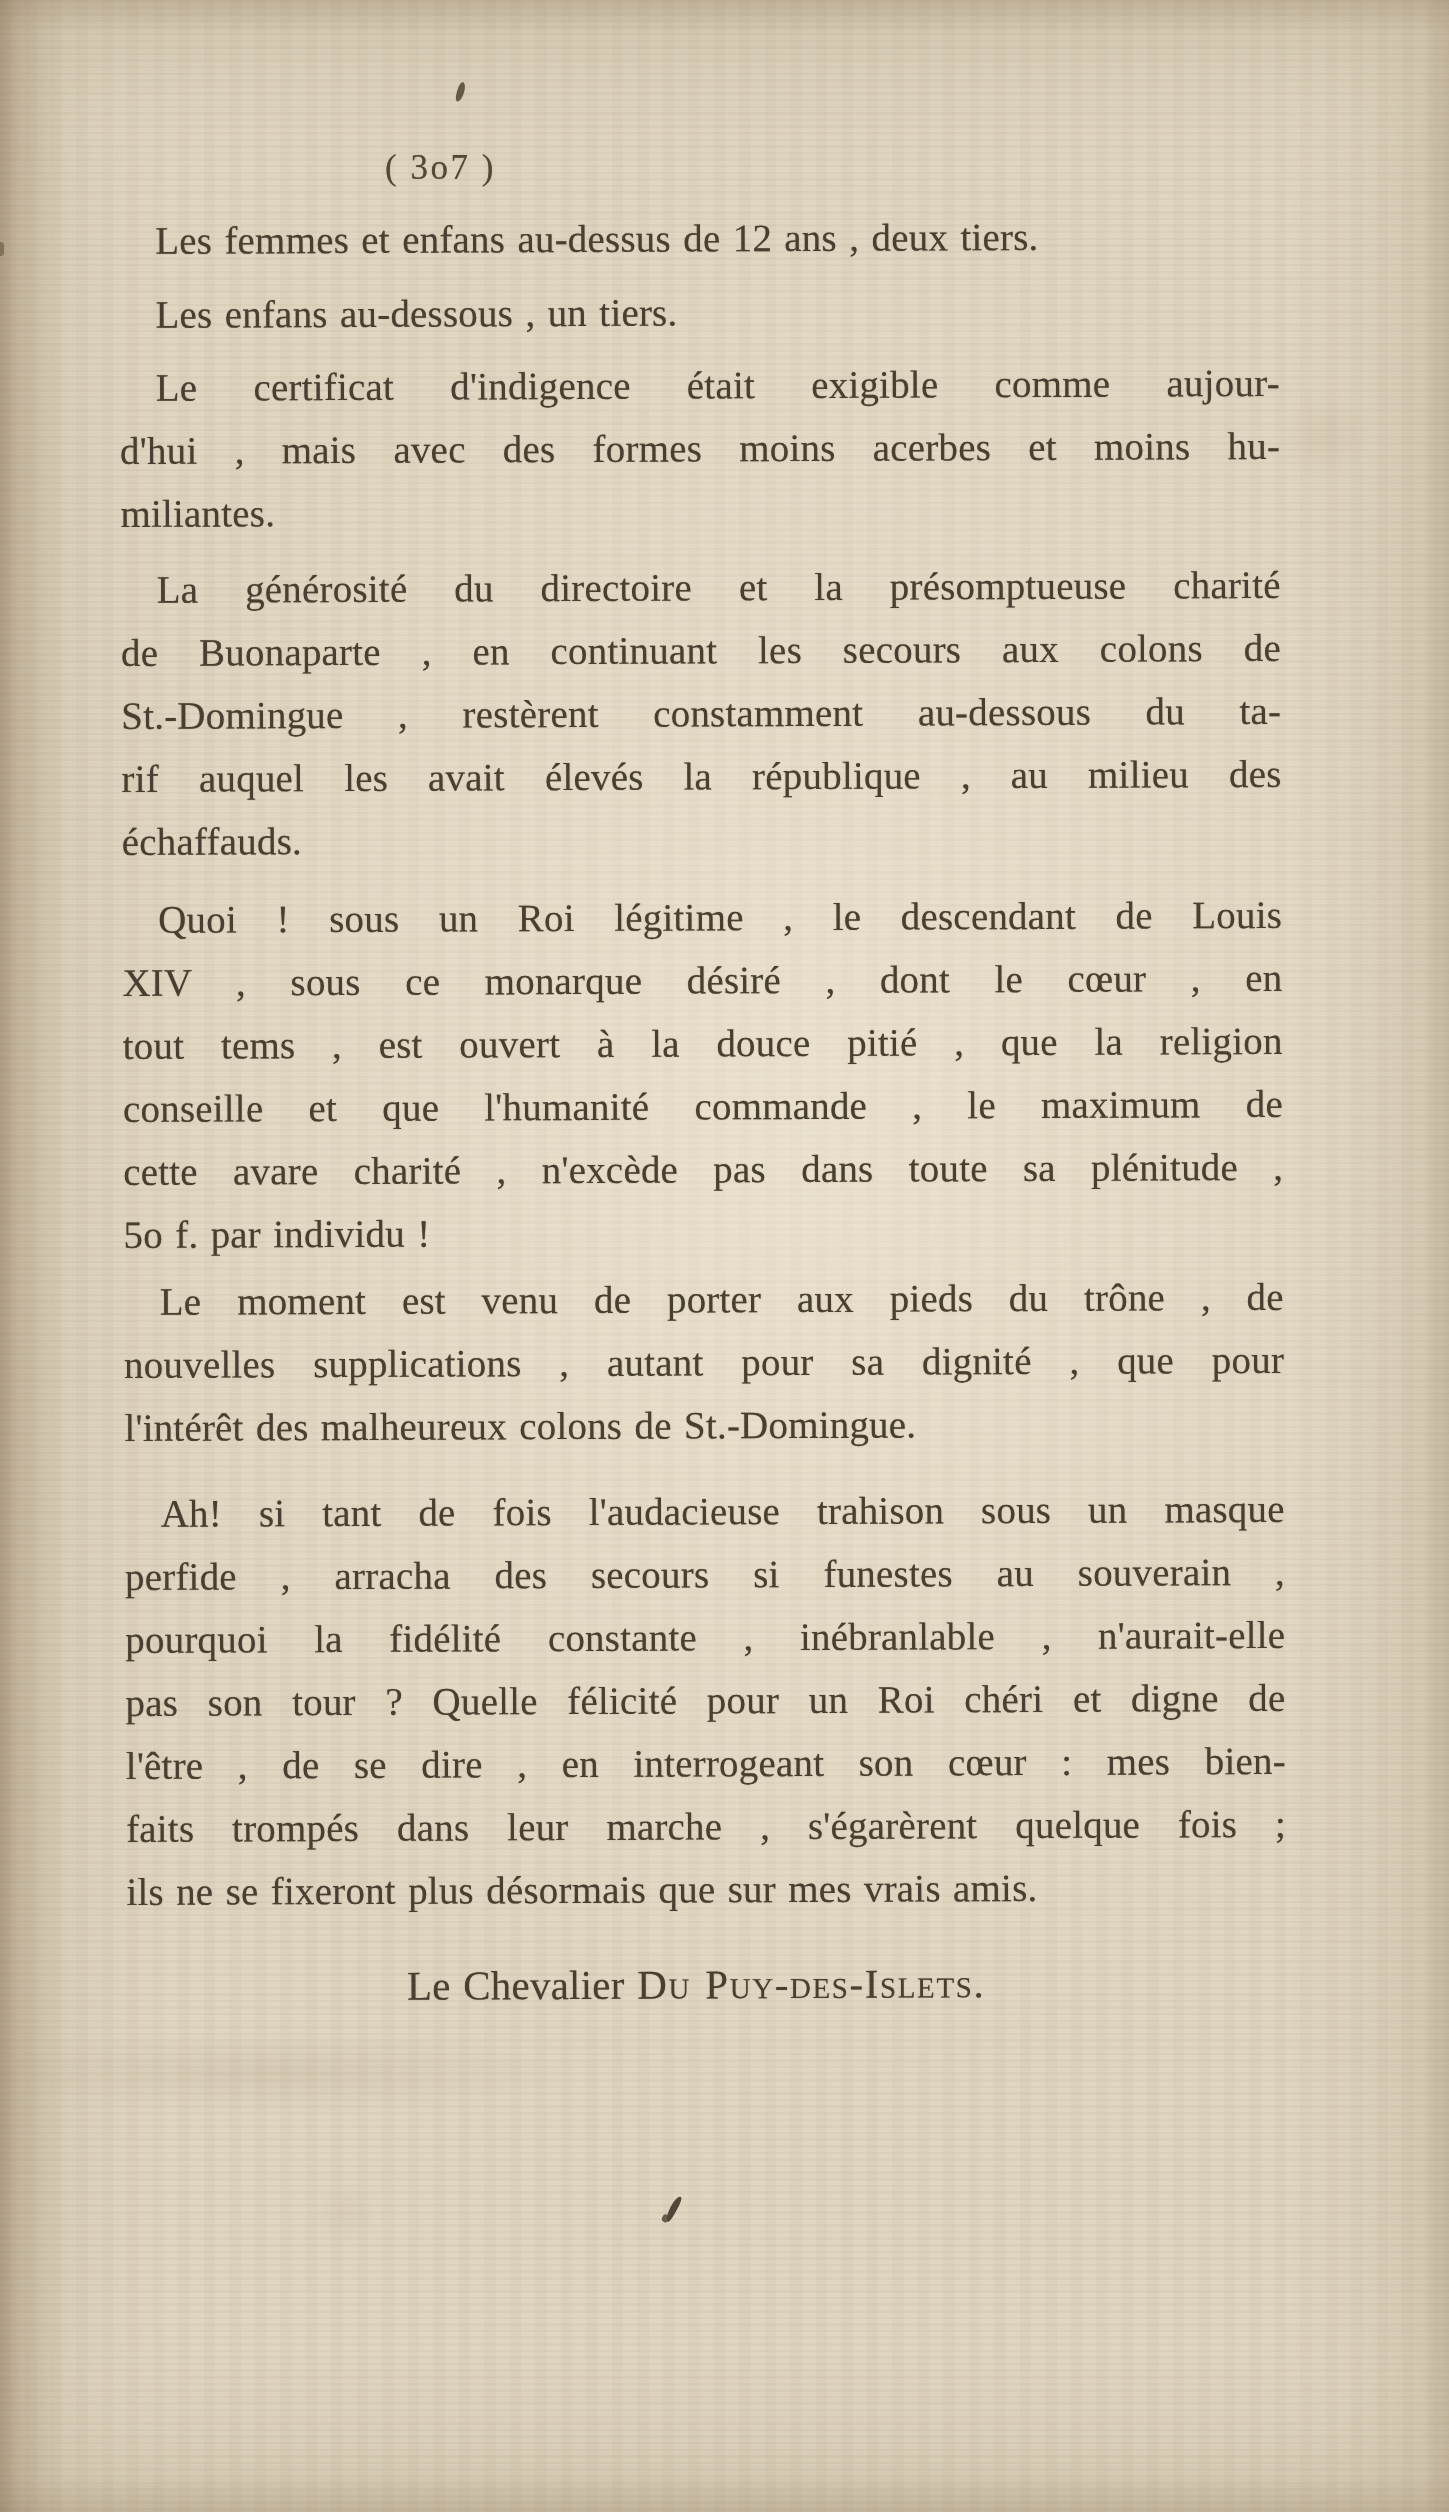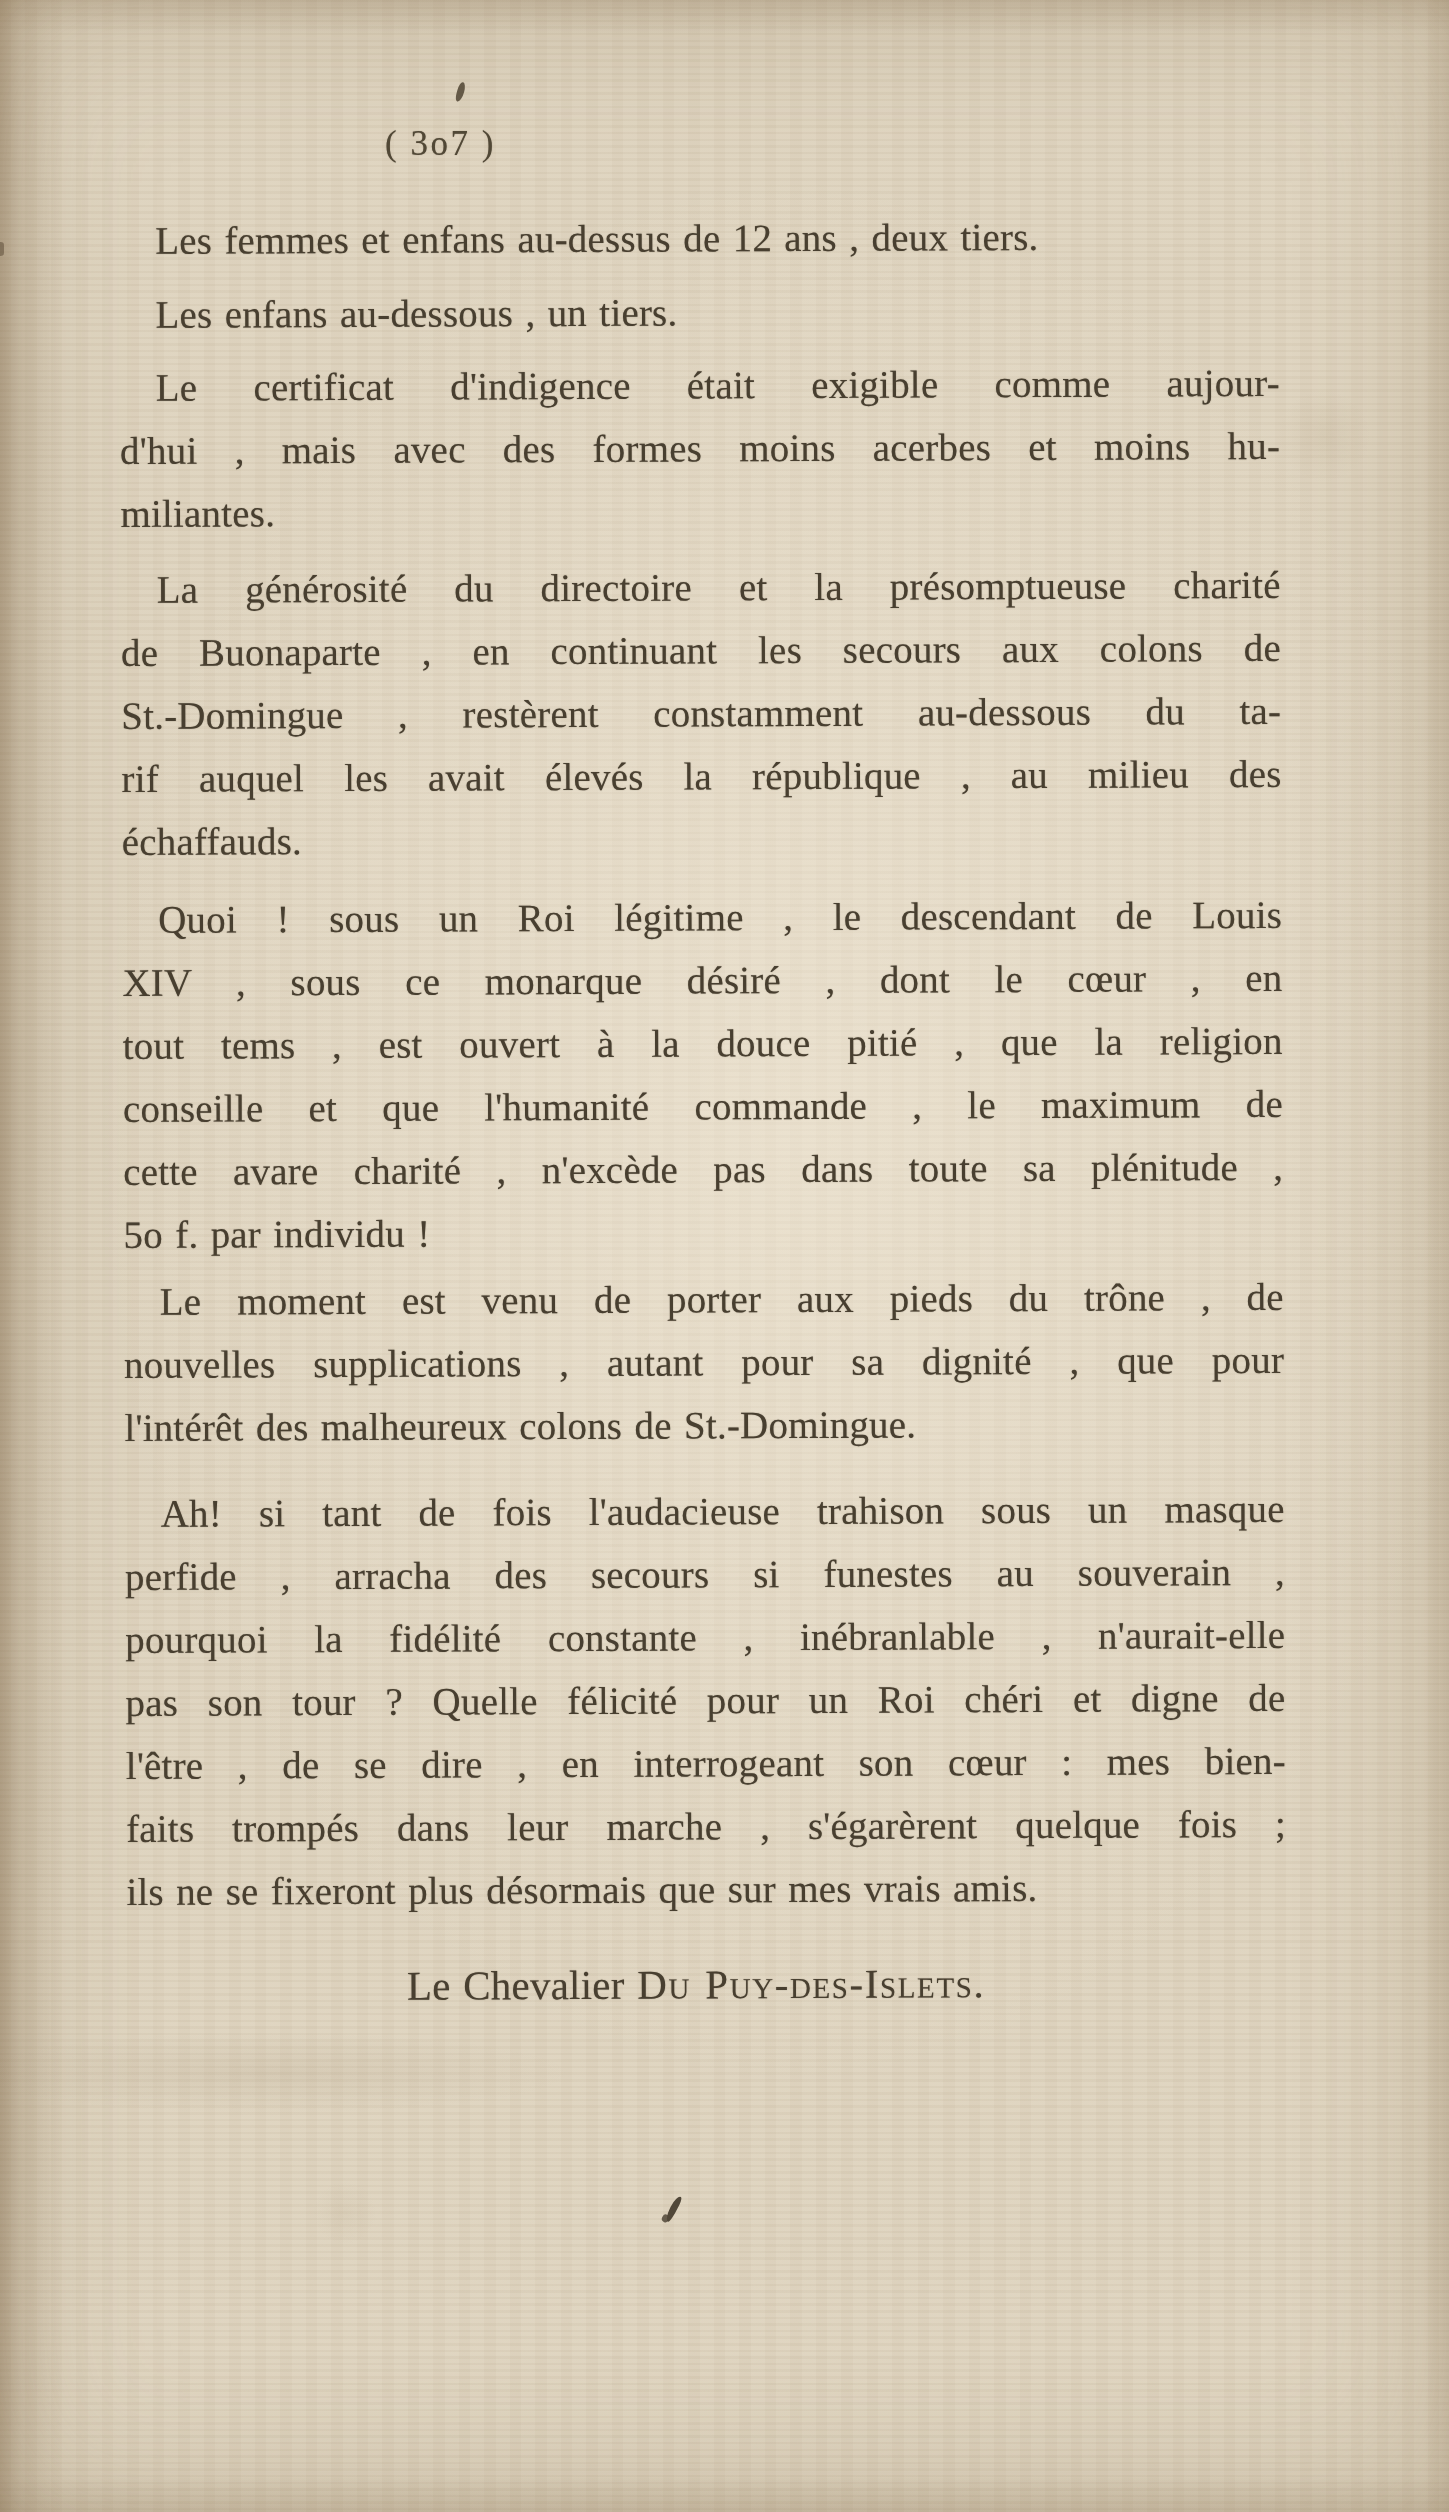--- a/index.html
+++ b/index.html
@@ -24,21 +24,21 @@
       linear-gradient(270deg, rgba(125,100,70,0.14), rgba(125,100,70,0) 25px),
       linear-gradient(180deg, rgba(125,100,70,0.18), rgba(125,100,70,0) 33px),
       linear-gradient(0deg, rgba(125,100,70,0.16), rgba(125,100,70,0) 37px),
       repeating-linear-gradient(180deg, rgba(150,130,100,0.05) 0 2.5px, rgba(255,252,240,0.05) 2.5px 6.6px),
       repeating-linear-gradient(90deg, rgba(150,132,102,0.035) 0 11.5px, rgba(255,250,238,0.035) 11.5px 25.5px);
     box-shadow: inset 0 0 132px 25px rgba(120,95,60,0.22);
   }
 
   .page-number-header {
     position: absolute;
-    top: 124px;
+    top: 148px;
     left: 385px;
     font-size: 35px;
     letter-spacing: 2.5px;
     color: #514836;
     text-shadow: 0 0 1px rgba(80,70,52,0.55);
   }
 
   .body-text {
     position: absolute;
     left: 119px;

